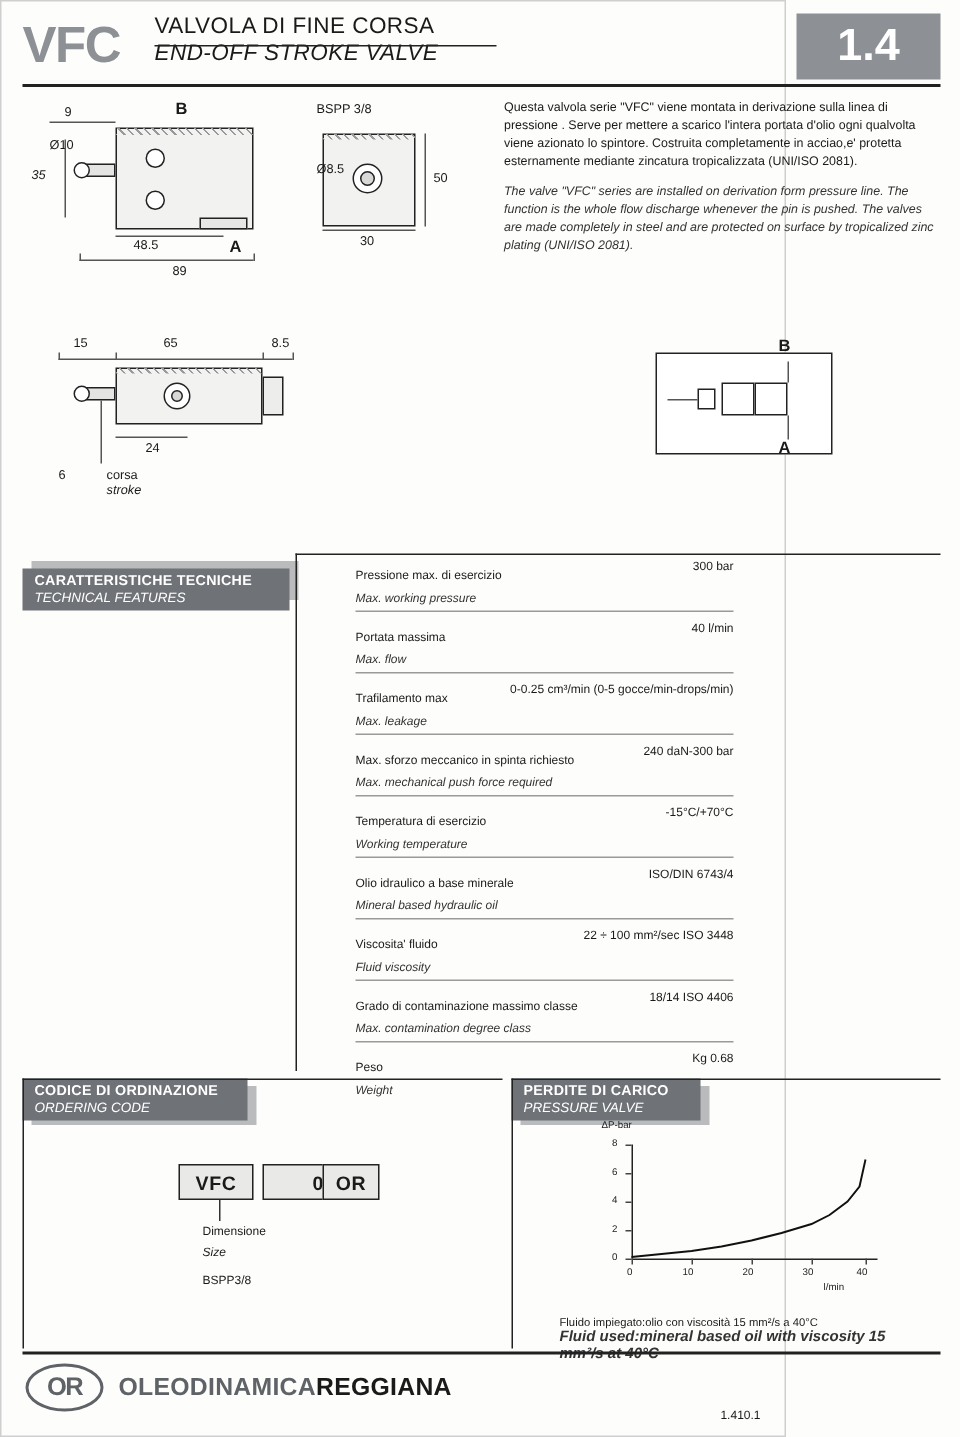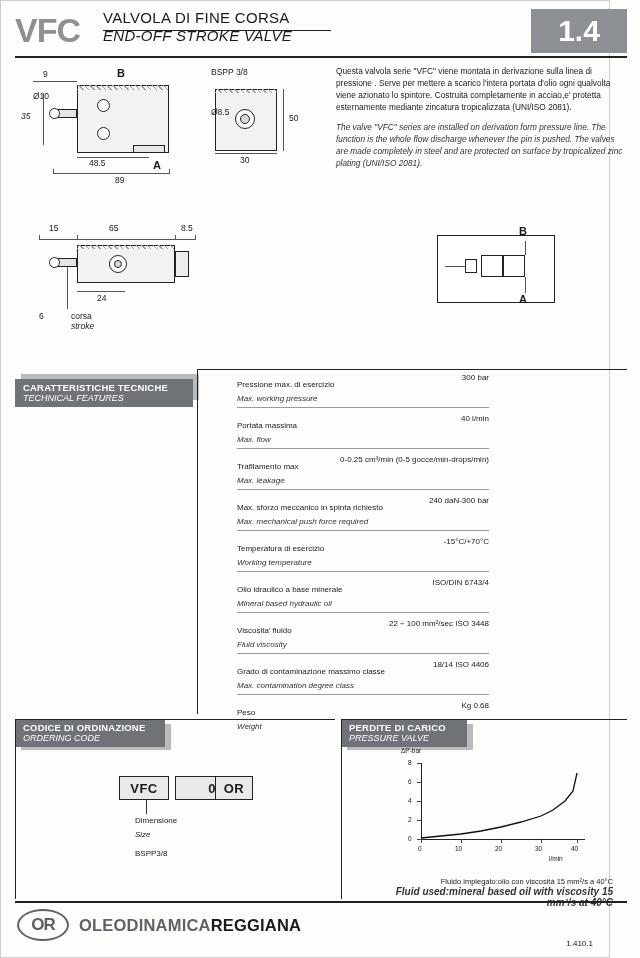--- a/index.html
+++ b/index.html
@@ -6,21 +6,21 @@
   html, body { margin:0; padding:0; }
   body {
     width:640px; height:958px;
     background:#fdfdfb;
     font-family:"Liberation Sans", sans-serif;
     color:#1a1a1a;
     position:relative;
     overflow:hidden;
   }
   .page {
-    position:absolute; left:0; top:0; width:610px; height:958px;
+    position:absolute; left:0; top:0; width:524px; height:958px;
     border:1px solid #cfcfcf;
     background:#fdfdfb;
   }
 
   
   .header { position:absolute; left:14px; top:8px; width:612px; height:48px; }
   .vfc-logo {
     position:absolute; left:0; top:2px;
     font-size:34px; font-weight:bold; letter-spacing:-1px;
     color:#8d9094;
@@ -347,21 +347,21 @@
     <div class="axlabel" style="left:172px; top:82px;">40</div>
 
     <div class="axlabel" style="left:2px; top:-16px;">ΔP-bar</div>
     <div class="axlabel" style="left:150px; top:92px;">l/min</div>
 
     <svg width="190" height="88" style="position:absolute; left:0; top:0;">
       <polyline points="22,75 42,73 62,71 82,68 102,64 122,59 142,53 154,47 166,38 174,28 178,10" fill="none" stroke="#111" stroke-width="1.3"></polyline>
     </svg>
   </div>
 
-  <div style="position:absolute; left:372px; top:876px; width:240px; text-align:right;">
+  <div style="position:absolute; left:372px; top:876px; width:240px; text-align:left;">
     <div style="font-size:7.5px;">Fluido impiegato:olio con viscosità 15 mm²/s  a 40°C</div>
     <div style="font-size:10px; font-style:italic; color:#333;font-weight:bold;">Fluid used:mineral based oil with viscosity 15 mm²/s at 40°C</div>
   </div>
 
   <div class="footer-rule"></div>
   <div class="logo-wrap">
     <div class="logo-oval">OR</div>
     <div class="logo-text">
       <span class="light">OLEODINAMICA</span><b>REGGIANA</b>
     </div>

